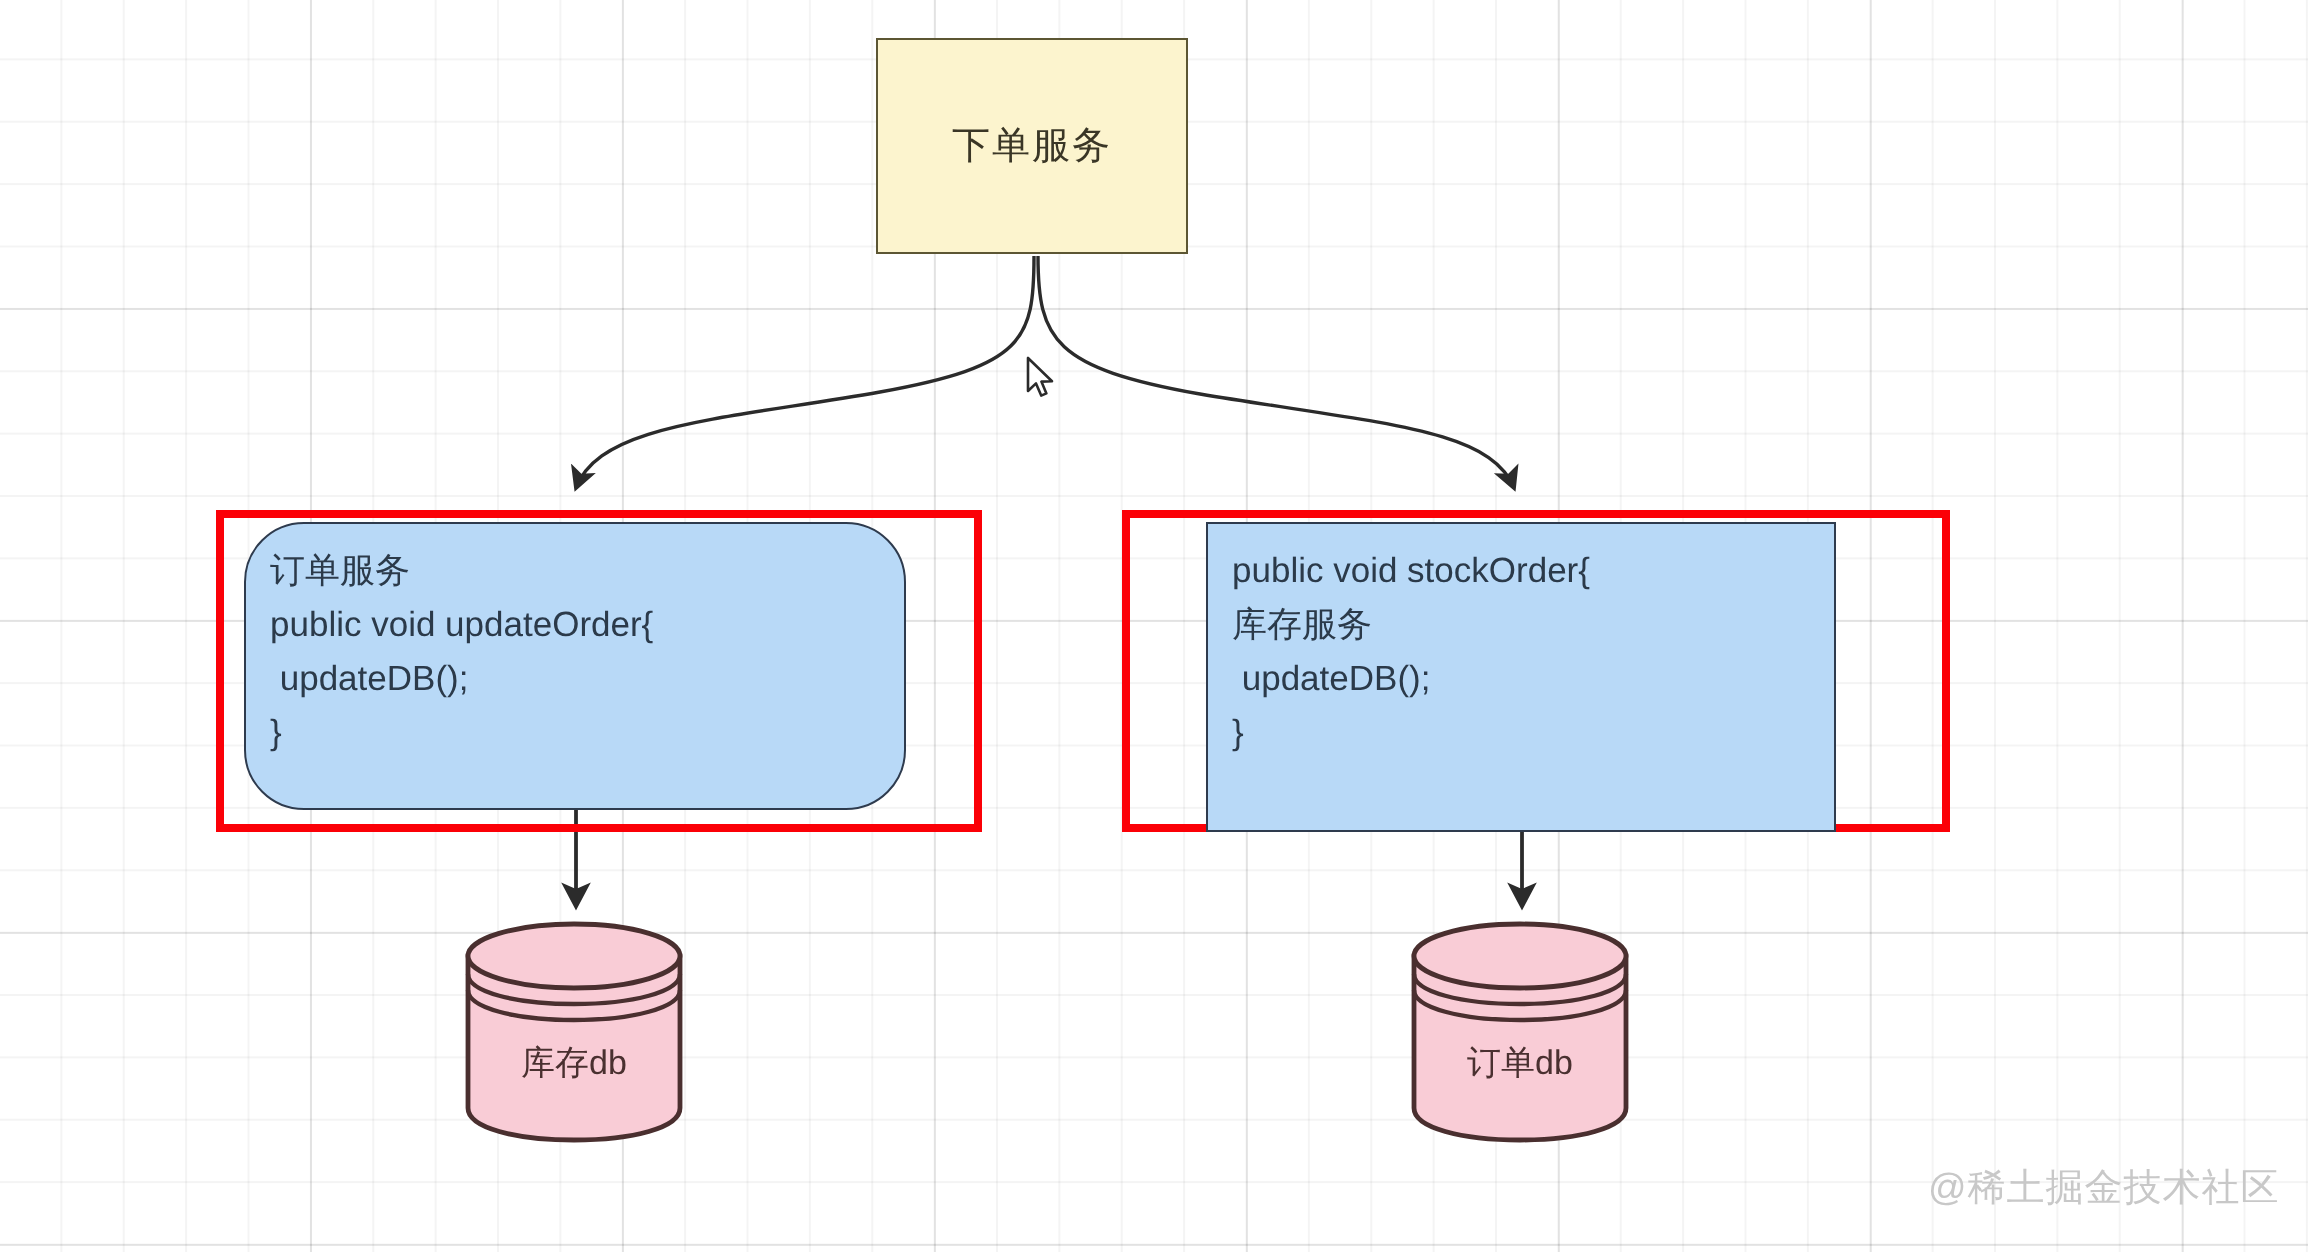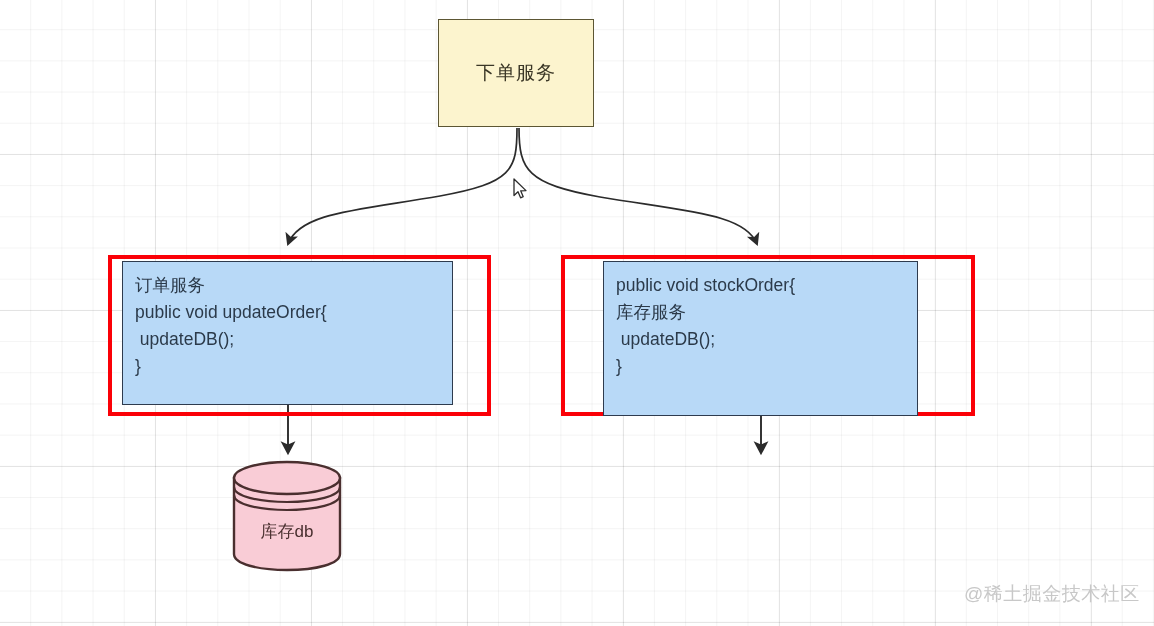--- a/index.html
+++ b/index.html
@@ -66,21 +66,21 @@
   #group-stock  { left: 561px; top: 255px; width: 414px; height: 161px; }
 
   
   .node-service {
     position: absolute;
     background: #b8d9f7;
     border: 1.5px solid #2e3b4e;
     box-sizing: border-box;
     padding: 10px 0 0 12px;
   }
-  #node-order { left: 122px; top: 261px; width: 331px; height: 144px; }
+  #node-order { left: 122px; top: 261px; width: 331px; height: 144px; border-radius: 30px; }
   #node-stock { left: 603px; top: 261px; width: 315px; height: 155px; }
   .code-block {
     margin: 0;
     font-family: "Liberation Sans", "DejaVu Sans", sans-serif;
     font-size: 17.5px;
     line-height: 1.55;
     color: #2b3a4a;
     white-space: pre;
   }
 
@@ -168,20 +168,29 @@
   <div class="node-db" id="db-left">
     <svg width="110" height="112" viewBox="0 0 110 112" xmlns="http://www.w3.org/2000/svg">
       <path d="M2,18 L2,94 C2,104 26,110 55,110 C84,110 108,104 108,94 L108,18 Z" fill="#f9ccd6" stroke="#4a2f2f" stroke-width="2.4"></path>
       <ellipse cx="55" cy="18" rx="53" ry="16" fill="#f9ccd6" stroke="#4a2f2f" stroke-width="2.4"></ellipse>
       <path d="M2,27 C2,36 26,42 55,42 C84,42 108,36 108,27" fill="none" stroke="#4a2f2f" stroke-width="2.2"></path>
       <path d="M2,35 C2,44 26,50 55,50 C84,50 108,44 108,35" fill="none" stroke="#4a2f2f" stroke-width="2.2"></path>
     </svg>
     <div class="db-label">库存db</div>
   </div>
 
+  <div class="node-db" id="db-right">
+    <svg width="110" height="112" viewBox="0 0 110 112" xmlns="http://www.w3.org/2000/svg">
+      <path d="M2,18 L2,94 C2,104 26,110 55,110 C84,110 108,104 108,94 L108,18 Z" fill="#f9ccd6" stroke="#4a2f2f" stroke-width="2.4"></path>
+      <ellipse cx="55" cy="18" rx="53" ry="16" fill="#f9ccd6" stroke="#4a2f2f" stroke-width="2.4"></ellipse>
+      <path d="M2,27 C2,36 26,42 55,42 C84,42 108,36 108,27" fill="none" stroke="#4a2f2f" stroke-width="2.2"></path>
+      <path d="M2,35 C2,44 26,50 55,50 C84,50 108,44 108,35" fill="none" stroke="#4a2f2f" stroke-width="2.2"></path>
+    </svg>
+    <div class="db-label">订单db</div>
+  </div>
 
   <div id="watermark">@稀土掘金技术社区</div>
 
   <svg id="cursor" viewBox="0 0 16 24" xmlns="http://www.w3.org/2000/svg">
     <path d="M1,1 L1,17.5 L5,13.7 L7.6,19.8 L10.2,18.7 L7.7,12.8 L13,12.6 Z" fill="#ffffff" stroke="#2b2b2b" stroke-width="1.3" stroke-linejoin="round"></path>
   </svg>
 
 </div>
 
 </body></html>

